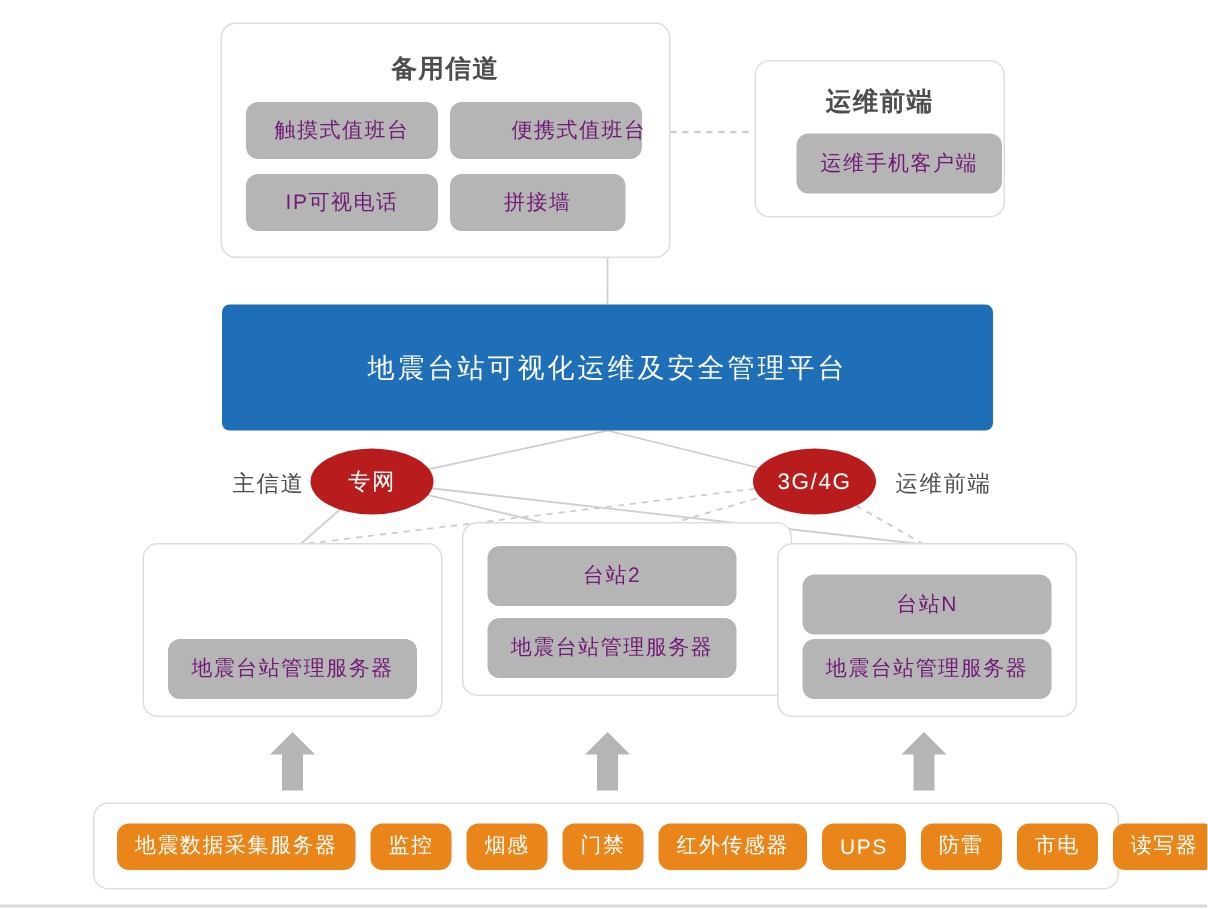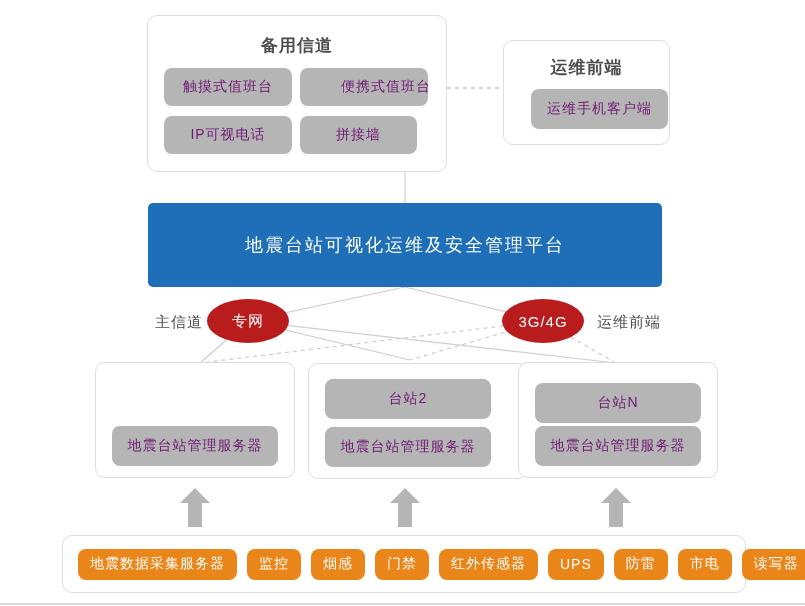--- a/index.html
+++ b/index.html
@@ -93,21 +93,21 @@
   </div>
 
   <div class="chan-label" style="left:155px;top:313px;">主信道</div>
   <div class="ellipse" style="left:207px;top:299px;">专网</div>
   <div class="ellipse" style="left:502px;top:299px;">3G/4G</div>
   <div class="chan-label" style="left:597px;top:313px;">运维前端</div>
 
   <div class="panel station" style="left:95px;top:362px;width:200px;height:116px;">
     <div class="node-btn" style="top:63px;">地震台站管理服务器</div>
   </div>
-  <div class="panel station" style="left:308px;top:363px;width:220px;height:116px;">
+  <div class="panel station" style="left:308px;top:348px;width:220px;height:116px;">
     <div class="node-btn" style="top:15px;">台站2</div>
     <div class="node-btn" style="top:63px;">地震台站管理服务器</div>
   </div>
   <div class="panel station" style="left:518px;top:362px;width:200px;height:116px;">
     <div class="node-btn" style="top:20px;">台站N</div>
     <div class="node-btn" style="top:63px;">地震台站管理服务器</div>
   </div>
 
   <div class="device-bar">
     <div class="device-btn">地震数据采集服务器</div>

